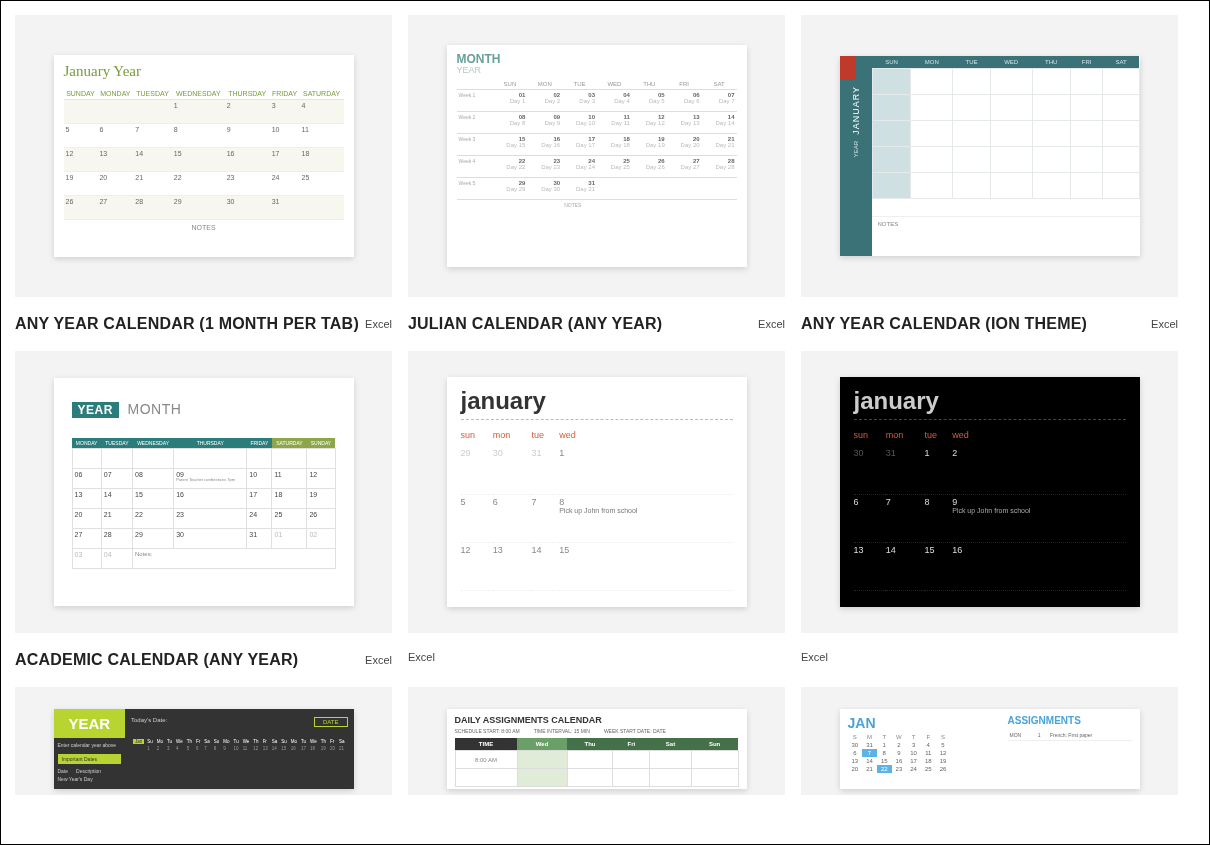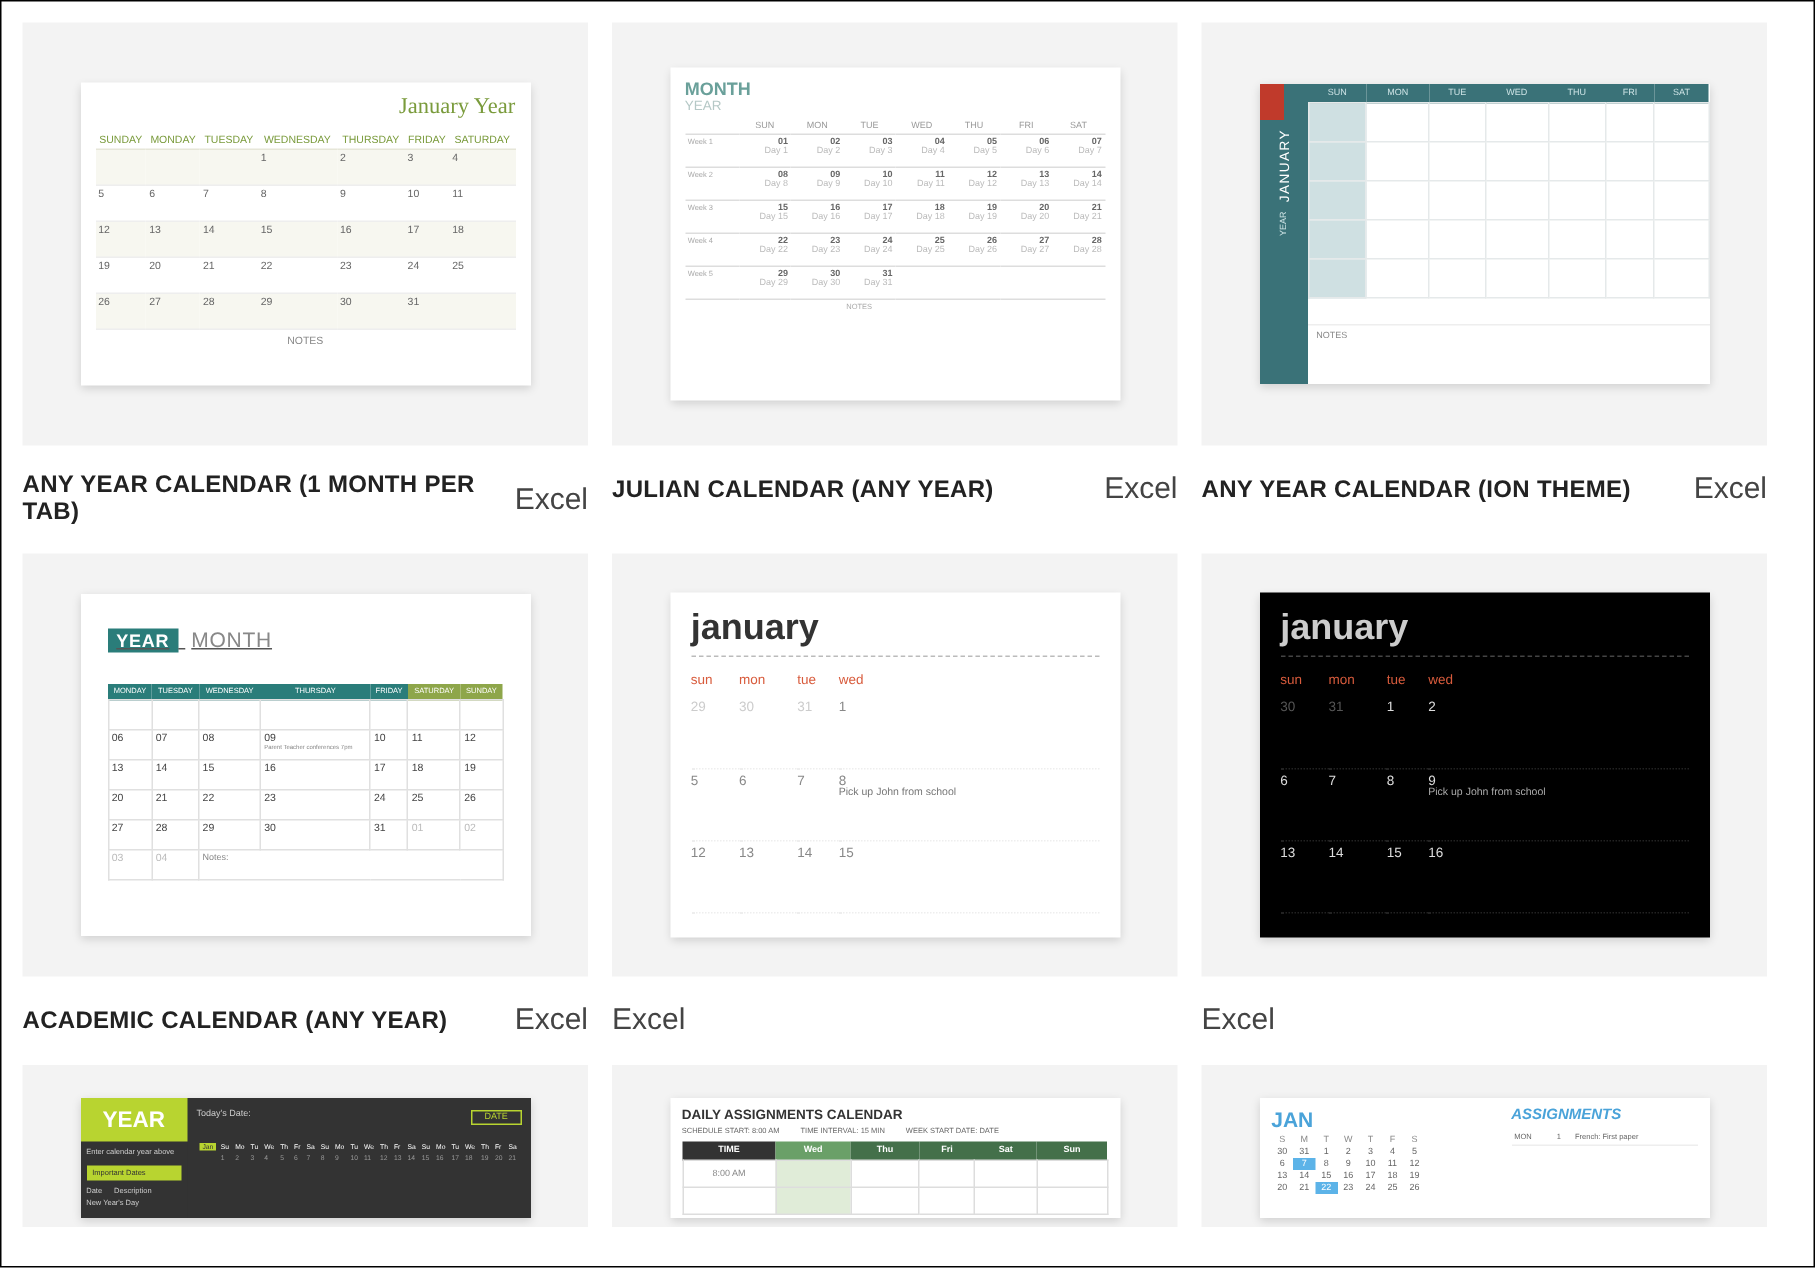--- a/index.html
+++ b/index.html
@@ -38,40 +38,40 @@
     padding-top: 18px;
   }
   .caption .title {
     font-size: 16px;
     font-weight: 600;
     color: #222;
     letter-spacing: 0.2px;
     text-transform: uppercase;
   }
   .caption .app {
-    font-size: 20px;
+    font-size: 11px;
     color: #444;
     text-align: center;
   }
 
   
   .thumb.partial { height: 108px; align-items: flex-start; padding-top: 22px; }
 
   
   .preview {
     background: #fff;
     box-shadow: 0 2px 6px rgba(0,0,0,0.15);
     font-size: 8px;
     color: #555;
     overflow: hidden;
   }
 
   
   .c1 .preview { width: 300px; height: 202px; padding: 8px 10px; }
-  .c1 .hd { font-family: Georgia, serif; font-size: 15px; color: #7a9b3c; margin-bottom: 8px; text-align: right; }
+  .c1 .hd { font-family: Georgia, serif; font-size: 15px; color: #7a9b3c; margin-bottom: 8px; }
   .c1 table { width: 100%; border-collapse: collapse; font-size: 7px; color: #666; }
   .c1 th { color: #7a9b3c; font-weight: 400; padding: 2px 0; border-bottom: 1px solid #e6e6d8; }
   .c1 td { height: 24px; vertical-align: top; padding: 2px; border-bottom: 1px solid #eee; }
   .c1 tr.alt td { background: #f7f7f0; }
   .c1 .notes { text-align: center; font-size: 7px; color: #888; margin-top: 4px; }
 
   
   .c2 .preview { width: 300px; height: 222px; padding: 8px 10px 0; }
   .c2 .hd { font-size: 12px; font-weight: 700; color: #6aa09a; line-height: 1; }
   .c2 .hd2 { font-size: 9px; color: #b5c8c6; margin-bottom: 4px; }
@@ -91,21 +91,21 @@
   .c3 .grid7 { flex: 1; background: linear-gradient(180deg,#fff 0%, #fff 78%, #fff 78%); }
   .c3 table { width: 100%; border-collapse: collapse; font-size: 6px; }
   .c3 th { background: #3a7278; color: #cde3e5; padding: 3px; font-weight: 400; }
   .c3 td { height: 26px; border: 1px solid #e5e9ea; }
   .c3 td.sun { background: #cfe0e2; }
   .c3 .notearea { height: 40px; padding: 4px 6px; font-size: 6px; color: #888; border-top:1px solid #eee;}
   .c3 .maincol { flex:1; display:flex; flex-direction:column; }
 
   
   .c4 .preview { width: 300px; height: 228px; padding: 22px 18px 10px; }
-  .c4 .hd { font-size: 15px; letter-spacing: 0.5px; color: #555; margin-bottom: 21px; text-decoration: underline; }
+  .c4 .hd { font-size: 15px; letter-spacing: 0.5px; color: #555; margin-bottom: 21px; }
   .c4 .hd .yr { background: #2a7d7a; color: #fff; padding: 1px 6px; font-weight: 600; font-size:12px; }
   .c4 .hd .mo { color: #888; font-weight: 300; margin-left: 4px; font-size:14px;}
   .c4 table { width: 100%; border-collapse: collapse; font-size: 7px; }
   .c4 th { background: #2a7d7a; color: #fff; padding: 2px; font-weight: 400; font-size:5px; }
   .c4 th.sat, .c4 th.sun { background: #8ea64a; }
   .c4 td { height: 20px; border: 1px solid #e0e0e0; padding: 2px; vertical-align: top; color: #444; }
   .c4 td.muted { color: #bbb; }
   .c4 .evtext { font-size:4px; color:#888; line-height:1; }
 
   
@@ -157,21 +157,21 @@
 
   
   .c9 .preview { width: 300px; height: 80px; padding: 6px 8px 0; display:flex; gap:10px;}
   .c9 .cal { flex:0 0 150px;}
   .c9 .mo { font-size: 14px; font-weight: 700; color: #4aa3d9; }
   .c9 table.mini { border-collapse: collapse; font-size: 6px; color: #666; margin-top:2px;}
   .c9 table.mini th { color: #888; font-weight: 400; padding: 1px 4px; }
   .c9 table.mini td { padding: 1px 4px; text-align: center; }
   .c9 table.mini td.hl { background: #5cb3e8; color: #fff; }
   .c9 .asg { flex:1; }
-  .c9 .asg .ah { font-size: 10px; font-weight: 700; color: #4aa3d9; margin-bottom:4px;font-style:italic; }
+  .c9 .asg .ah { font-size: 10px; font-weight: 700; color: #4aa3d9; margin-bottom:4px; }
   .c9 .asg table { width:100%; border-collapse:collapse; font-size:5px; color:#666; }
   .c9 .asg td { padding:2px; border-bottom:1px solid #eee; }
 </style>
 </head>
 <body>
 
 <div class="grid">
 
   <div class="card c1">
     <div class="thumb">

